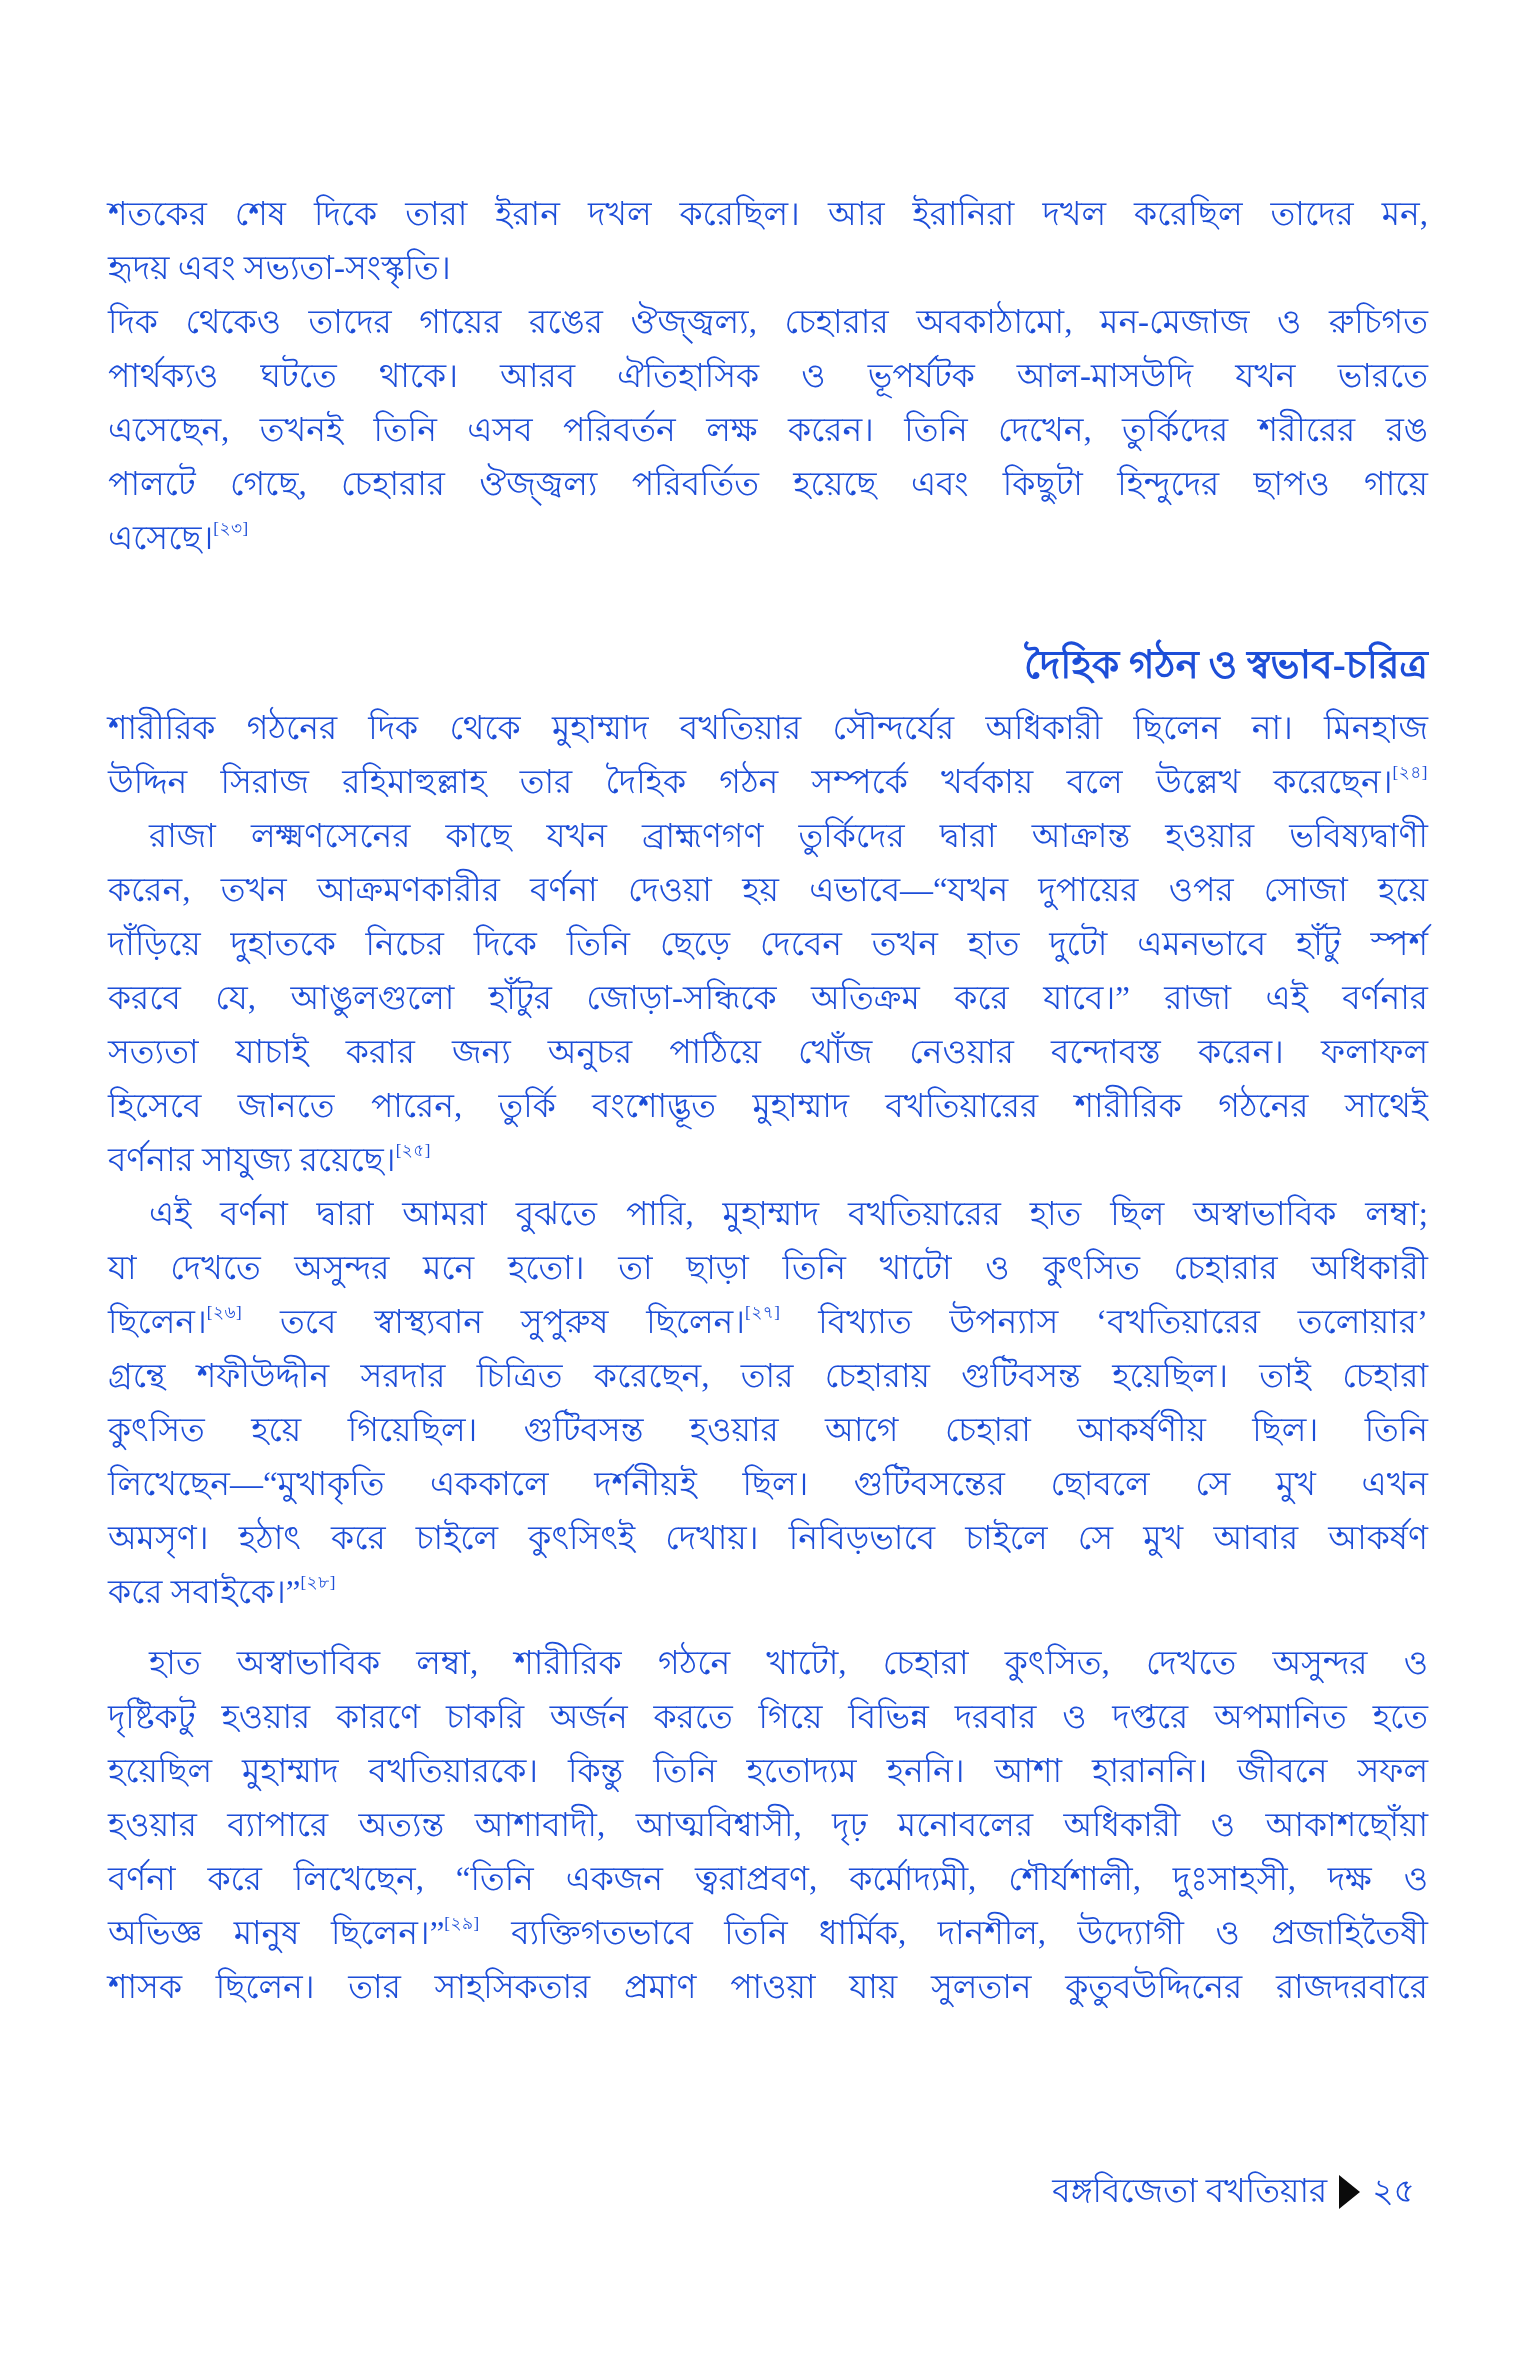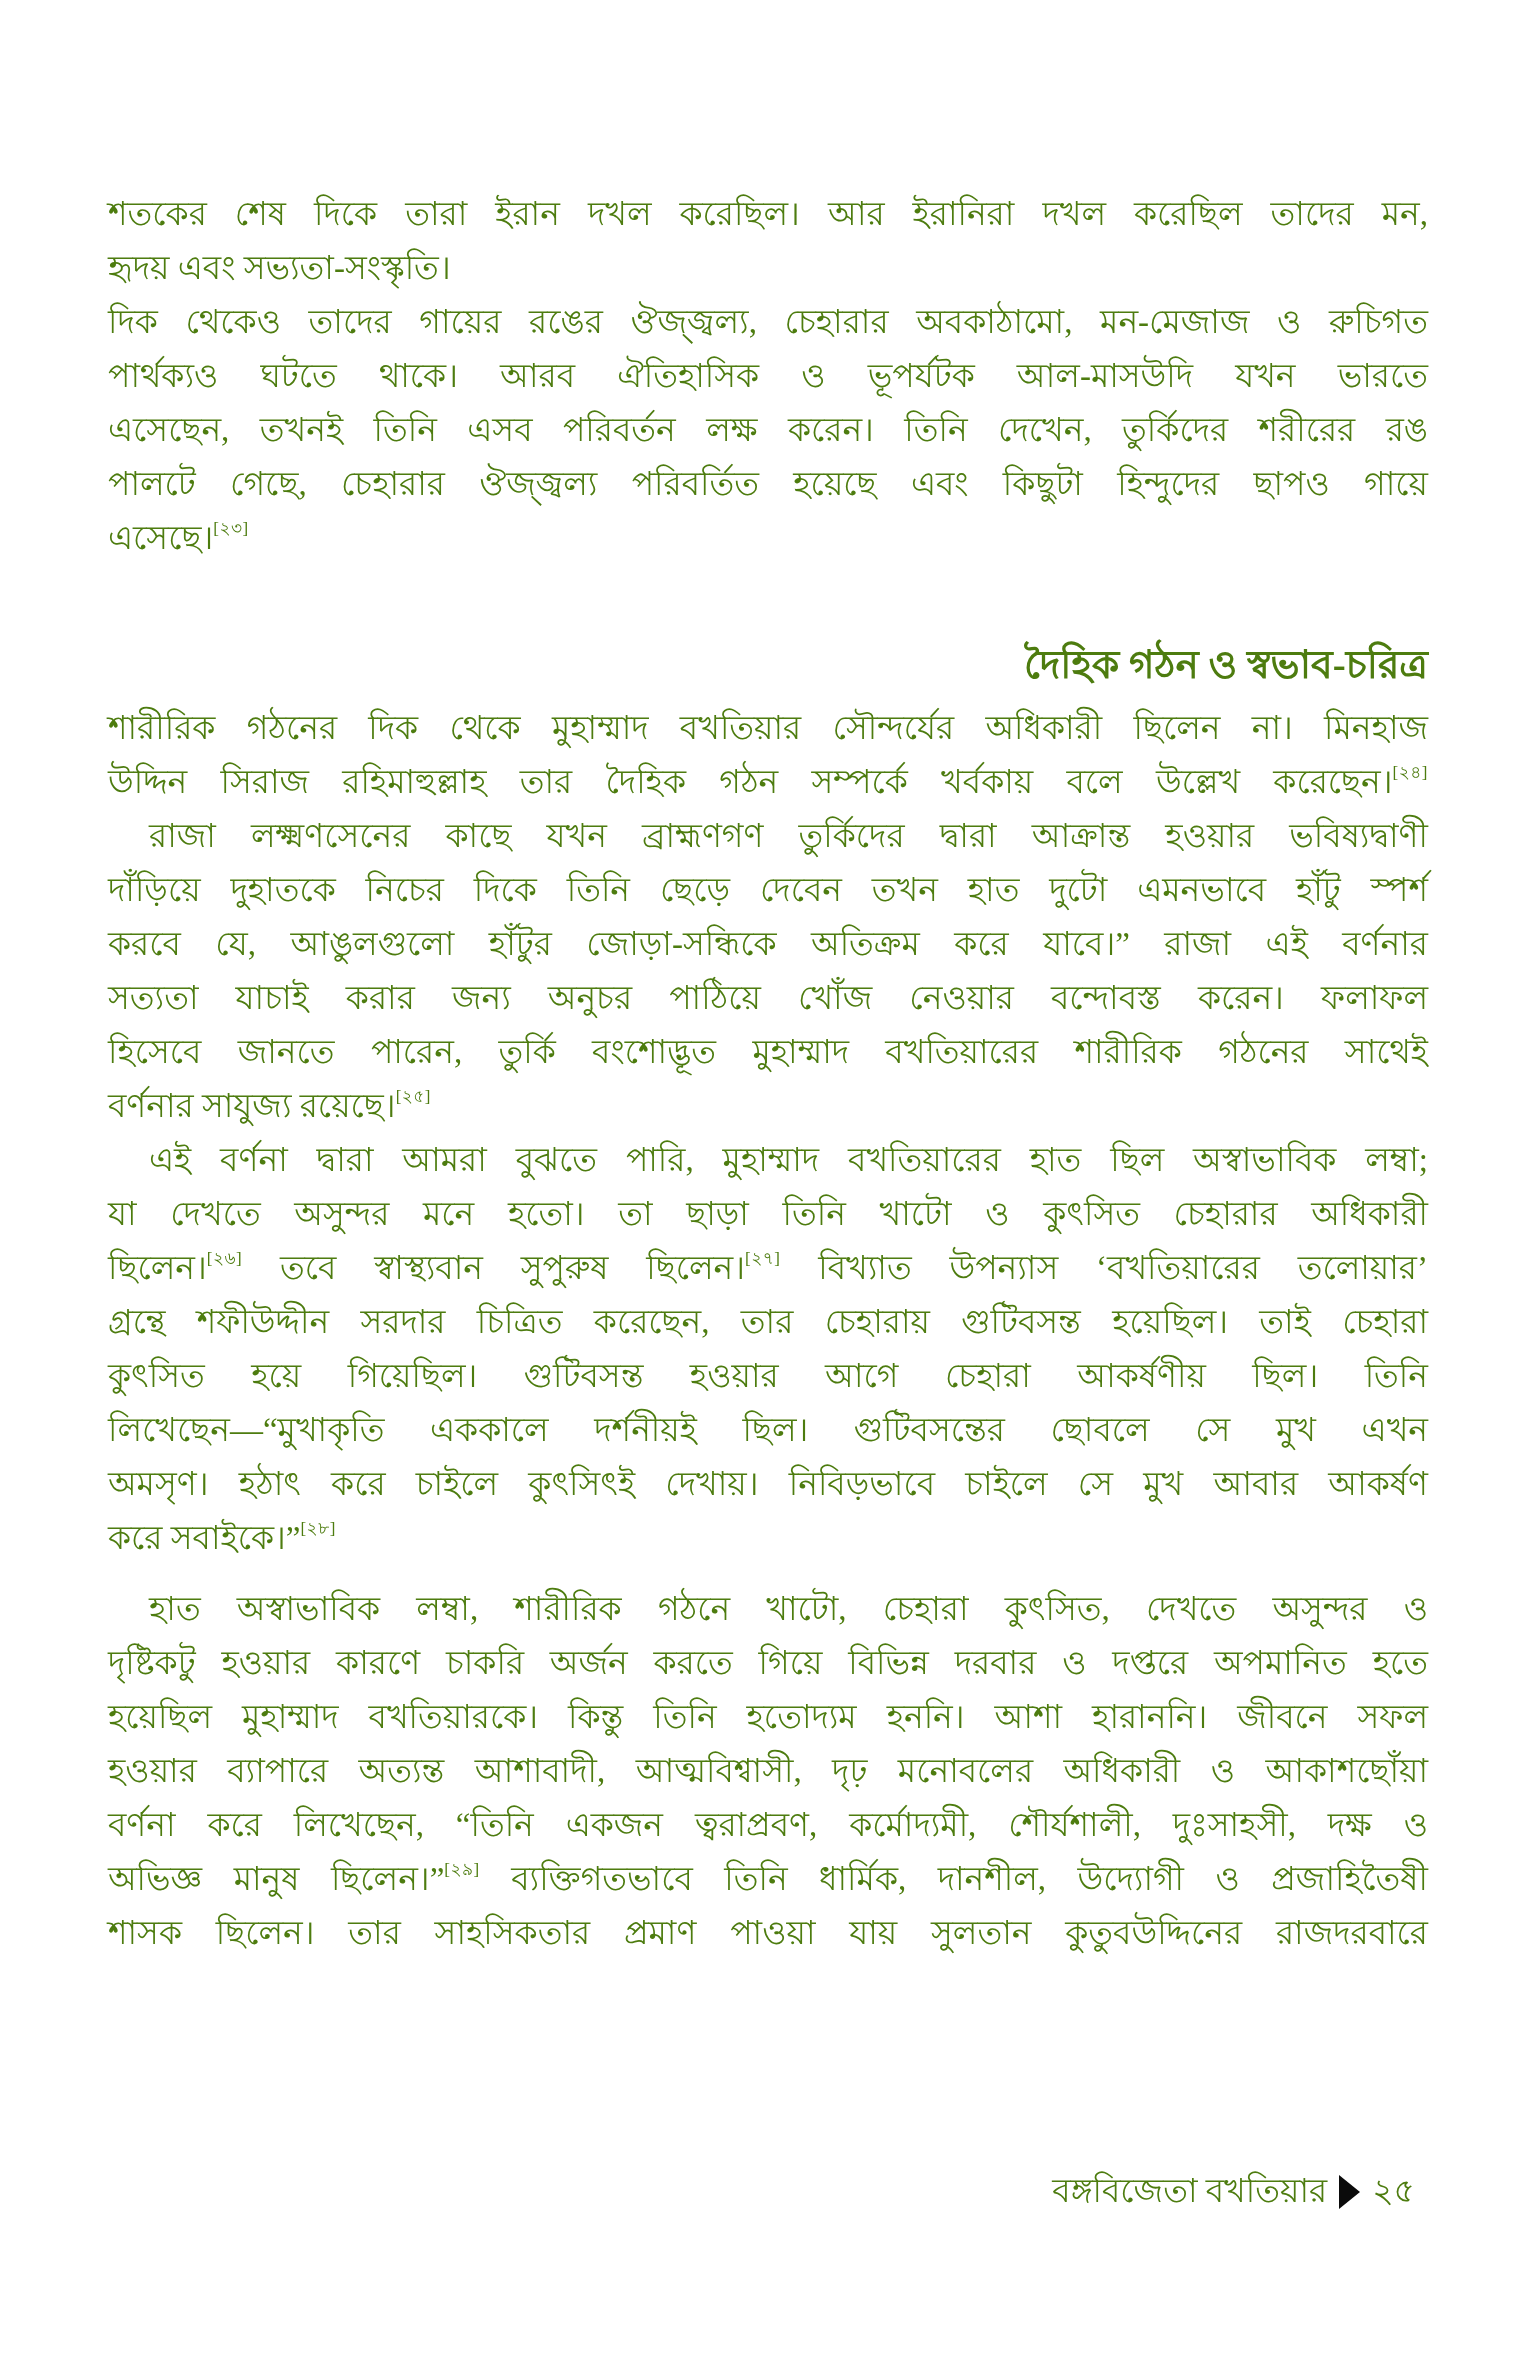--- a/index.html
+++ b/index.html
@@ -1,21 +1,21 @@
 <!DOCTYPE html>
 <html style="font-size:15px"><head>
 <meta charset="utf-8">
 <style>
   html, body { margin: 0; padding: 0; background: #e8e8e8; }
   .page {
     position: relative;
     width: 1538px;
     height: 2377px;
     background: #ffffff;
-    color: #4d7c0f;
+    color: #1d4ed8;
     font-family: "Liberation Serif", "DejaVu Serif", serif;
     overflow: hidden;
   }
   .text-block {
     position: absolute;
     left: 108px;
     top: 187px;
     width: 1320px;
     font-size: 33px;
     line-height: 54px;
@@ -79,20 +79,21 @@
         <div class="line"><span class="seg">পালটে গেছে, চেহারার ঔজ্জ্বল্য পরিবর্তিত হয়েছে এবং কিছুটা হিন্দুদের ছাপও গায়ে</span></div>
         <div class="line short"><span class="seg">এসেছে।</span><span class="fnref">[২৩]</span></div>
       </div>
       <h2 class="section-heading">দৈহিক গঠন ও স্বভাব-চরিত্র</h2>
       <div class="para">
         <div class="line"><span class="seg">শারীরিক গঠনের দিক থেকে মুহাম্মাদ বখতিয়ার সৌন্দর্যের অধিকারী ছিলেন না। মিনহাজ</span></div>
         <div class="line"><span class="seg">উদ্দিন সিরাজ রহিমাহুল্লাহ তার দৈহিক গঠন সম্পর্কে খর্বকায় বলে উল্লেখ করেছেন।</span><span class="fnref">[২৪]</span></div>
       </div>
       <div class="para">
         <div class="line indent"><span class="seg">রাজা লক্ষ্মণসেনের কাছে যখন ব্রাহ্মণগণ তুর্কিদের দ্বারা আক্রান্ত হওয়ার ভবিষ্যদ্বাণী</span></div>
+        <div class="line"><span class="seg">করেন, তখন আক্রমণকারীর বর্ণনা দেওয়া হয় এভাবে—“যখন দুপায়ের ওপর সোজা হয়ে</span></div>
         <div class="line"><span class="seg">দাঁড়িয়ে দুহাতকে নিচের দিকে তিনি ছেড়ে দেবেন তখন হাত দুটো এমনভাবে হাঁটু স্পর্শ</span></div>
         <div class="line"><span class="seg">করবে যে, আঙুলগুলো হাঁটুর জোড়া-সন্ধিকে অতিক্রম করে যাবে।” রাজা এই বর্ণনার</span></div>
         <div class="line"><span class="seg">সত্যতা যাচাই করার জন্য অনুচর পাঠিয়ে খোঁজ নেওয়ার বন্দোবস্ত করেন। ফলাফল</span></div>
         <div class="line"><span class="seg">হিসেবে জানতে পারেন, তুর্কি বংশোদ্ভূত মুহাম্মাদ বখতিয়ারের শারীরিক গঠনের সাথেই</span></div>
         <div class="line short"><span class="seg">বর্ণনার সাযুজ্য রয়েছে।</span><span class="fnref">[২৫]</span></div>
       </div>
       <div class="para">
         <div class="line indent"><span class="seg">এই বর্ণনা দ্বারা আমরা বুঝতে পারি, মুহাম্মাদ বখতিয়ারের হাত ছিল অস্বাভাবিক লম্বা;</span></div>
         <div class="line"><span class="seg">যা দেখতে অসুন্দর মনে হতো। তা ছাড়া তিনি খাটো ও কুৎসিত চেহারার অধিকারী</span></div>
         <div class="line"><span class="seg">ছিলেন।</span><span class="fnref">[২৬]</span><span class="seg"> তবে স্বাস্থ্যবান সুপুরুষ ছিলেন।</span><span class="fnref">[২৭]</span><span class="seg"> বিখ্যাত উপন্যাস ‘বখতিয়ারের তলোয়ার’</span></div>

